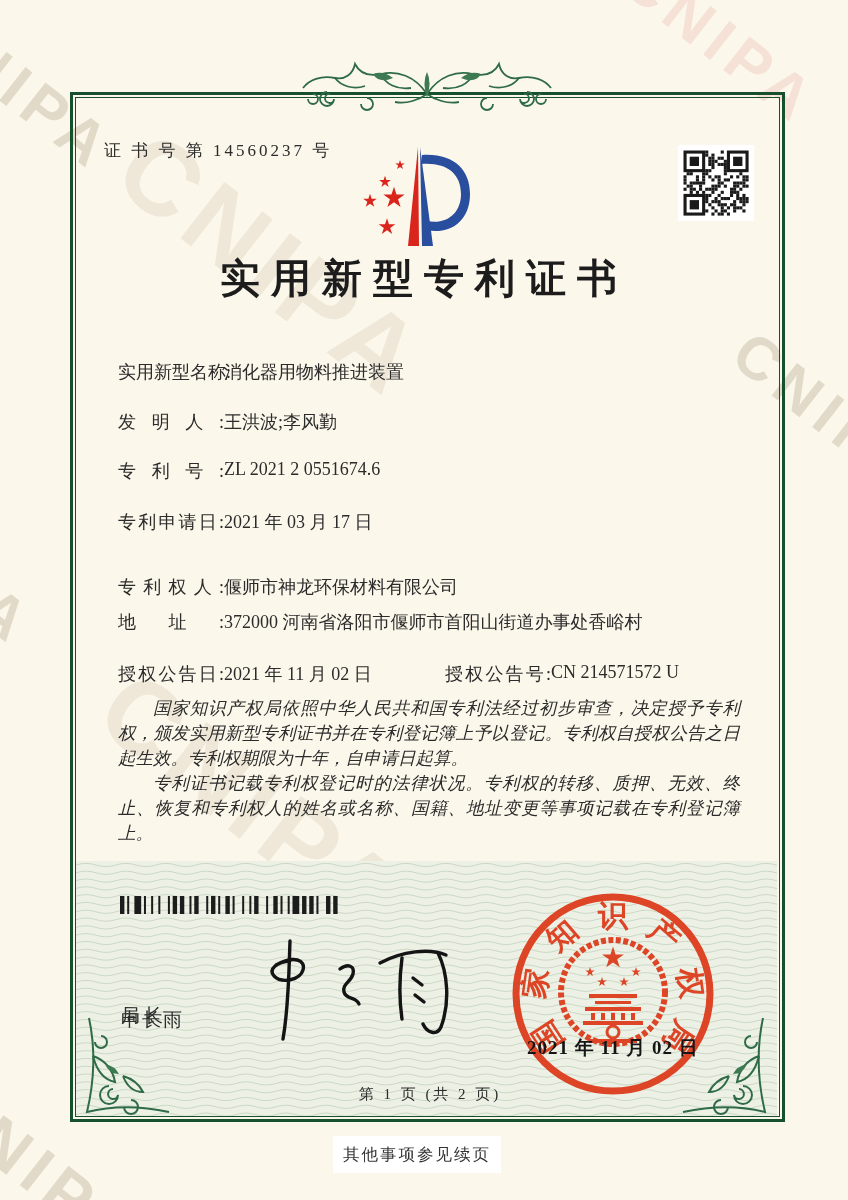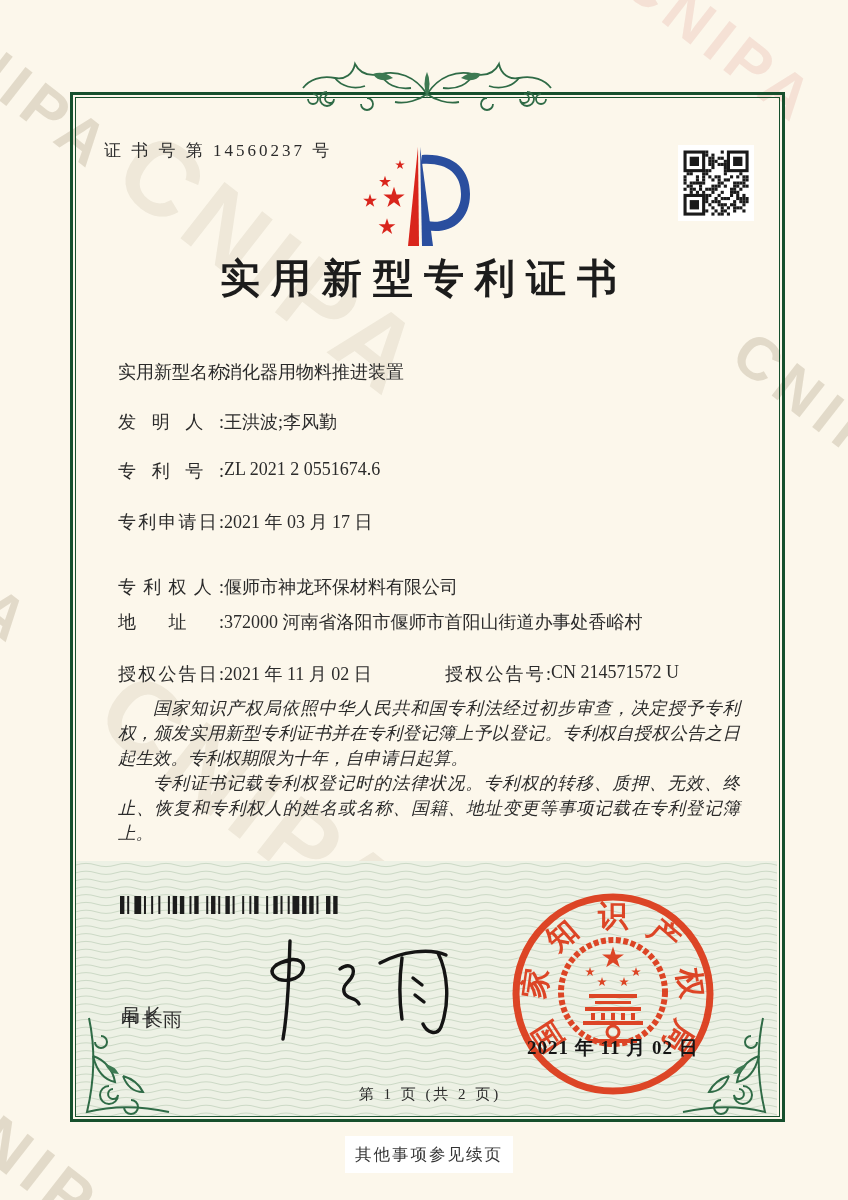--- a/index.html
+++ b/index.html
@@ -37,21 +37,21 @@
   .signer-title{position:absolute;left:121px;top:1003px;font-size:19px;letter-spacing:4px;z-index:4;}
   .signer-name{position:absolute;left:121px;top:1007px;font-size:19px;letter-spacing:2px;z-index:4;}
   .signature{position:absolute;left:232px;top:933px;z-index:5;}
   .seal{position:absolute;left:503px;top:884px;z-index:5;}
   .seal-char{font-size:30px;font-weight:bold;fill:#dc3918;
              font-family:"Liberation Serif",serif;}
   .seal-date{position:absolute;left:527px;top:1035px;font-size:19px;letter-spacing:1px;
              color:#151515;font-weight:bold;z-index:6;}
   .page-num{position:absolute;left:6px;top:1085px;width:848px;text-align:center;font-size:15px;
             letter-spacing:3px;z-index:4;}
-  .cont-box{position:absolute;left:345px;top:1136px;width:168px;height:37px;background:#ffffff;
+  .cont-box{position:absolute;left:333px;top:1136px;width:168px;height:37px;background:#ffffff;
             z-index:4;display:flex;align-items:center;justify-content:center;
             font-size:16.5px;letter-spacing:2px;color:#333;}
 </style>
 </head>
 <body>
 
 <div class="page">
 
   <div class="wm wm-gray" style="left:-52px;top:-12px;font-size:62px;">CNIPA</div>
   <div class="wm wm-pink" style="left:652px;top:-58px;font-size:62px;">CNIPA</div>

